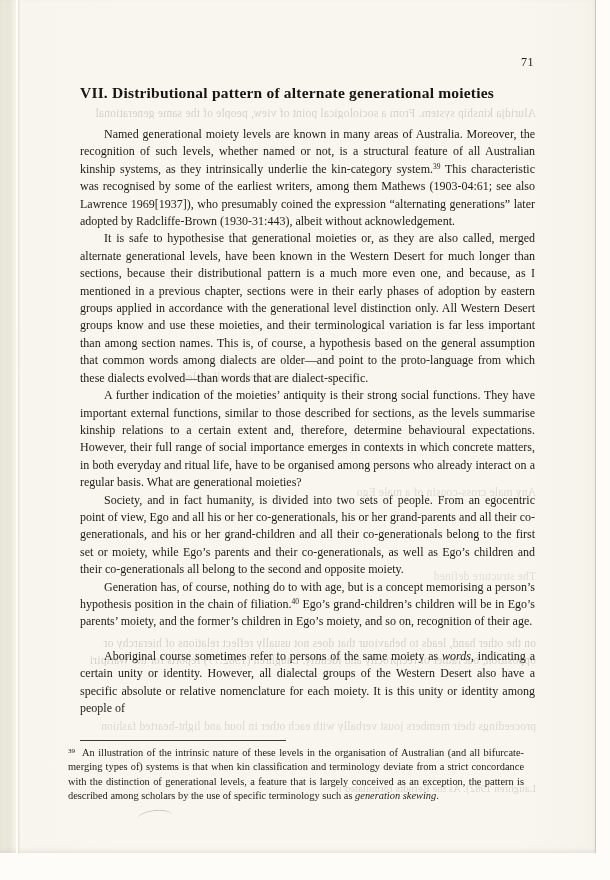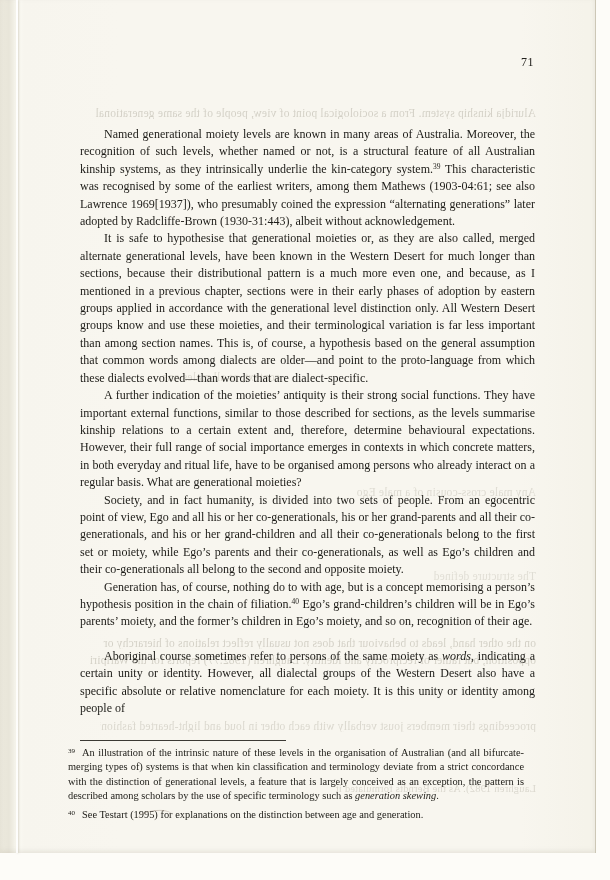--- a/index.html
+++ b/index.html
@@ -71,20 +71,21 @@
   }
 </style>
 </head>
 <body>
 
 <div class="scan-page">
   <div class="crease-line"></div>
 
   <div class="page-number">71</div>
 
+  <h1 class="heading">VII. Distributional pattern of alternate generational moieties</h1>
 
   <div class="bleed b0">Aluridja kinship system. From a sociological point of view, people of the same generational</div>
   <div class="bleed b1">context, as all males one</div>
   <div class="bleed b2">Any male cross-cousin of a male Ego</div>
   <div class="bleed b3">The structure defined</div>
   <div class="bleed b4">on the other hand, leads to behaviour that does not usually reflect relations of hierarchy or</div>
   <div class="bleed b5">opposition, but rather of reciprocity and identity. Laughren (1982:77) reports for the Warlpiri</div>
   <div class="bleed b6">proceedings their members joust verbally with each other in loud and light-hearted fashion”.</div>
   <div class="bleed b7">Laughren 1982). As the Berndts formulated it</div>
 
@@ -94,17 +95,16 @@
     <p>A further indication of the moieties’ antiquity is their strong social functions. They have important external functions, similar to those described for sections, as the levels summarise kinship relations to a certain extent and, therefore, determine behavioural expectations. However, their full range of social importance emerges in contexts in which concrete matters, in both everyday and ritual life, have to be organised among persons who already interact on a regular basis. What are generational moieties?</p>
     <p>Society, and in fact humanity, is divided into two sets of people. From an egocentric point of view, Ego and all his or her co-generationals, his or her grand-parents and all their co-generationals, and his or her grand-children and all their co-generationals belong to the first set or moiety, while Ego’s parents and their co-generationals, as well as Ego’s children and their co-generationals all belong to the second and opposite moiety.</p>
     <p><span>Generation has, of course, nothing do to with age, but is a concept memorising a person’s hypothesis position in the chain of filiation.</span><sup class="fnref">40</sup><span> Ego’s grand-children’s children will be in Ego’s parents’ moiety, and the former’s children in Ego’s moiety, and so on, recognition of their age.</span></p>
     <p class="spaced"><span>Aboriginal course sometimes refer to persons of the same moiety as </span><span class="italic">words</span><span>, indicating a certain unity or identity. However, all dialectal groups of the Western Desert also have a specific absolute or relative nomenclature for each moiety. It is this unity or identity among people of</span></p>
   </div>
 
   <div class="fn-sep"></div>
 
   <div class="footnotes">
     <p><sup class="fnref">39</sup><span>An illustration of the intrinsic nature of these levels in the organisation of Australian (and all bifurcate-merging types of) systems is that when kin classification and terminology deviate from a strict concordance with the distinction of generational levels, a feature that is largely conceived as an exception, the pattern is described among scholars by the use of specific terminology such as </span><span class="italic">generation skewing</span><span>.</span></p>
-    <p><sup class="fnref">40</sup><span>See Testart (1995) for explanations on the distinction between age and generation.</span></p>
   </div>
 
   <div class="pencil-mark"></div>
 </div>
 
 </body></html>

